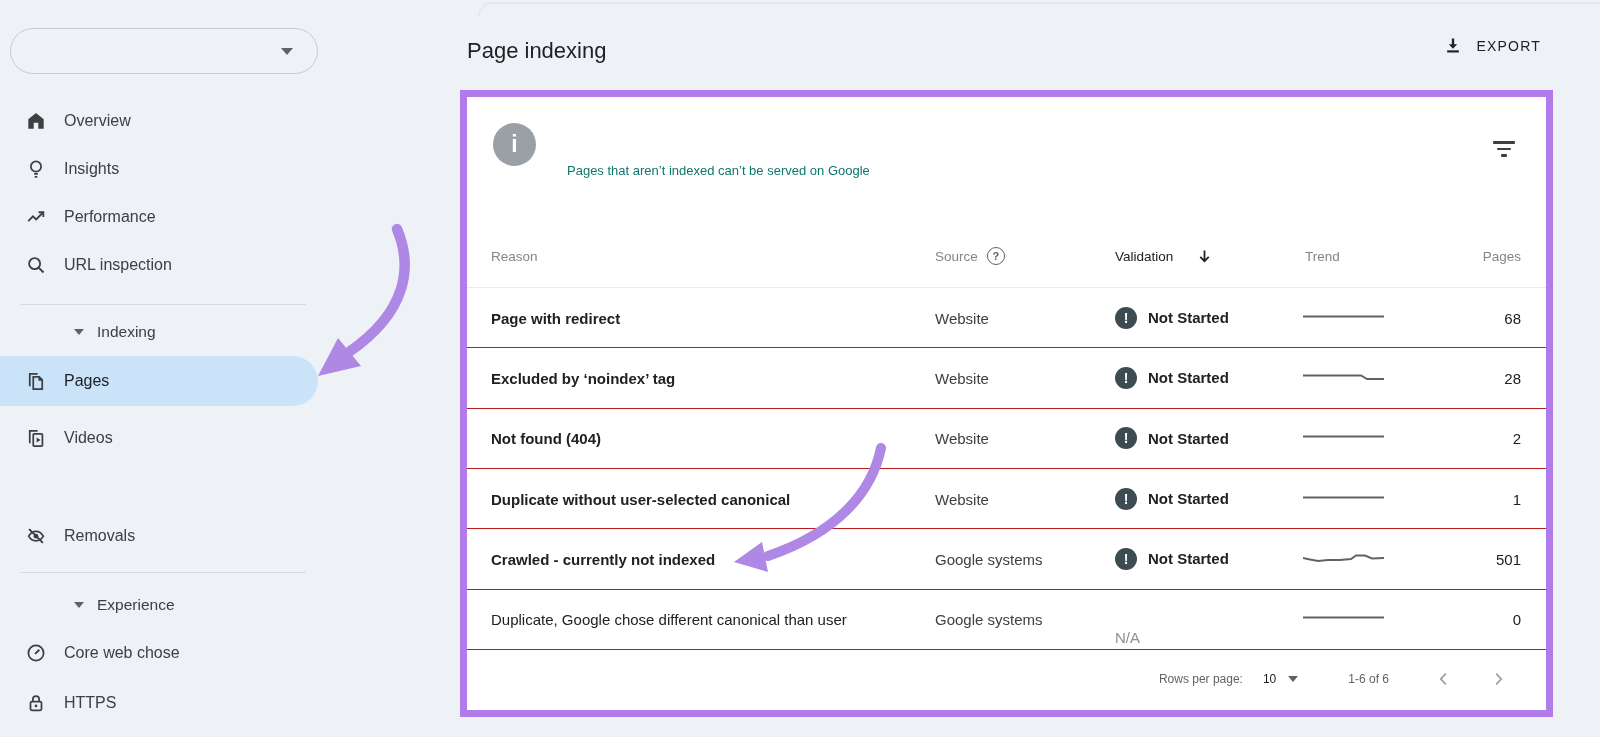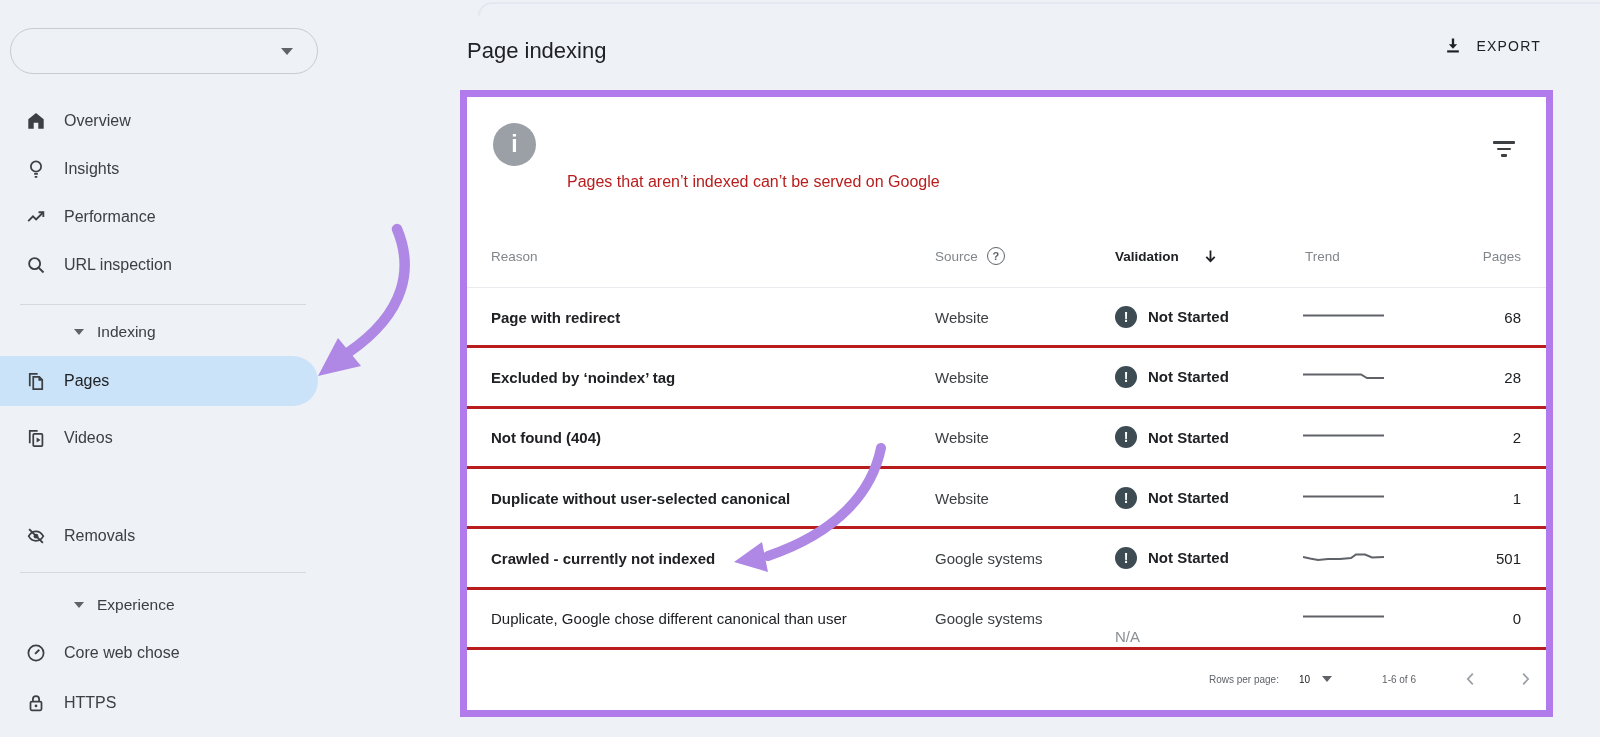--- a/index.html
+++ b/index.html
@@ -46,51 +46,51 @@
   
   .card {
     position:absolute; left:460px; top:90px; width:1093px; height:627px;
     background:#fff; border:7px solid #b27bec;
   }
   .card-header { position:relative; height:128px; }
   .info-circle { position:absolute; left:26px; top:26px; width:43px; height:43px; border-radius:50%;
     background:#9aa0a6; color:#fff; display:flex; align-items:center; justify-content:center;
     font-size:23px; font-weight:700; }
   .card-title { position:absolute; left:99px; top:26px; font-size:26px; color:#202124; }
-  .card-subtitle { position:absolute; left:100px; top:66px; font-size:16px; color:#b91c1c;margin-top:10px; }
+  .card-subtitle { position:absolute; left:100px; top:66px; font-size:13px; color:#0f766e; }
   .filter-icon { position:absolute; right:30px; top:44px; width:24px; height:20px; cursor:pointer;
     display:flex; flex-direction:column; align-items:center; gap:4px; }
   .filter-icon i { display:block; height:2.5px; background:#3c4043; border-radius:1px; }
   .filter-icon i:nth-child(1){ width:22px; } .filter-icon i:nth-child(2){ width:14px; } .filter-icon i:nth-child(3){ width:6px; }
 
   
   .thead { position:relative; height:63px; border-bottom:1px solid #e8eaed; font-size:13.5px; color:#80868b; }
   .thead .th { position:absolute; top:50%; transform:translateY(-50%); cursor:pointer; }
   .th-reason { left:24px; } .th-source { left:468px; display:flex; align-items:center; gap:9px; }
-  .th-validation { left:648px; display:flex; align-items:center; gap:24px; color:#202124; font-weight:700; }
+  .th-validation { left:648px; display:flex; align-items:center; gap:24px; color:#202124; font-weight:400; }
   .th-trend { left:838px; } .th-pages { right:25px; }
   .help-circle { width:18px; height:18px; border:1.5px solid #5f6368; border-radius:50%; color:#5f6368;
     font-size:11px; font-weight:700; display:inline-flex; align-items:center; justify-content:center; }
 
-  .trow { position:relative; height:60.33px; border-bottom:3px solid #b91c1c;padding-left:33px; }
+  .trow { position:relative; height:60.33px; border-bottom:1px solid #b91c1c;padding-left:33px; }
   .cell { position:absolute; top:50%; transform:translateY(-50%); font-size:15px; color:#3c4043; }
   .cell.reason { left:24px; width:430px; color:#202124; }
   .cell.reason.em { font-weight:700; }
   .cell.source { left:468px; }
   .cell.validation { left:648px; display:flex; align-items:center; }
   .badge { width:22px; height:22px; border-radius:50%; background:#3d4b53; color:#fff;
     font-size:14px; font-weight:700; display:inline-flex; align-items:center; justify-content:center; margin-right:11px; }
   .vtext { font-weight:700; color:#202124; }
   .na { color:#8a9095;margin-top:36px; }
   .cell.trend { left:836px; }
   .cell.pages { right:25px; color:#202124; }
 
   
-  .pagination { height:59px; display:flex; align-items:center; justify-content:flex-end; padding-right:12px;
-    font-size:10px; color:#5f6368; }
+  .pagination { height:59px; display:flex; align-items:center; justify-content:flex-end; padding-right:39px;
+    font-size:12px; color:#5f6368; }
   .rpp-value { display:flex; align-items:center; gap:12px; margin-left:20px; color:#202124; cursor:pointer; }
   .range { margin-left:50px; color:#5f6368; }
   .pg-chev { margin-left:46px; cursor:pointer; display:flex; align-items:center; }
   .pg-chev.next { margin-left:36px; }
 
   
   .arrows { position:absolute; left:0; top:0; width:1600px; height:737px; pointer-events:none; }
 </style>
 </head>
 <body>

